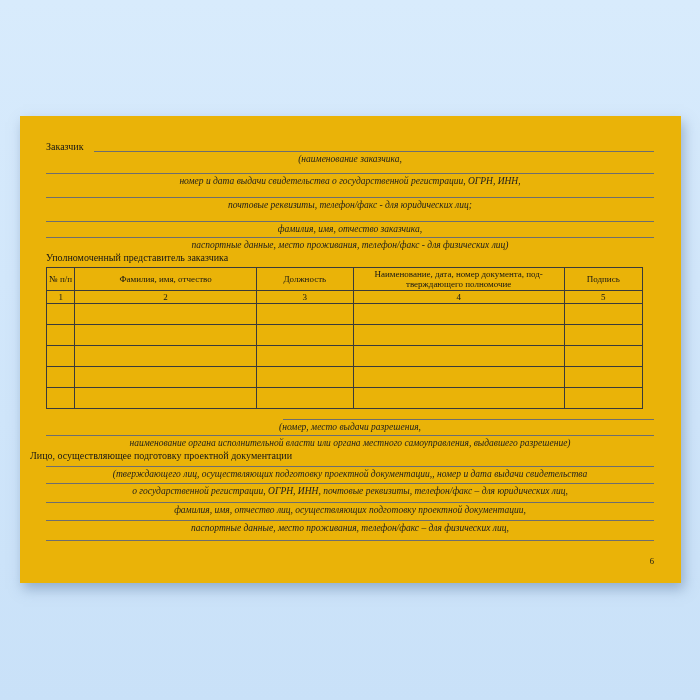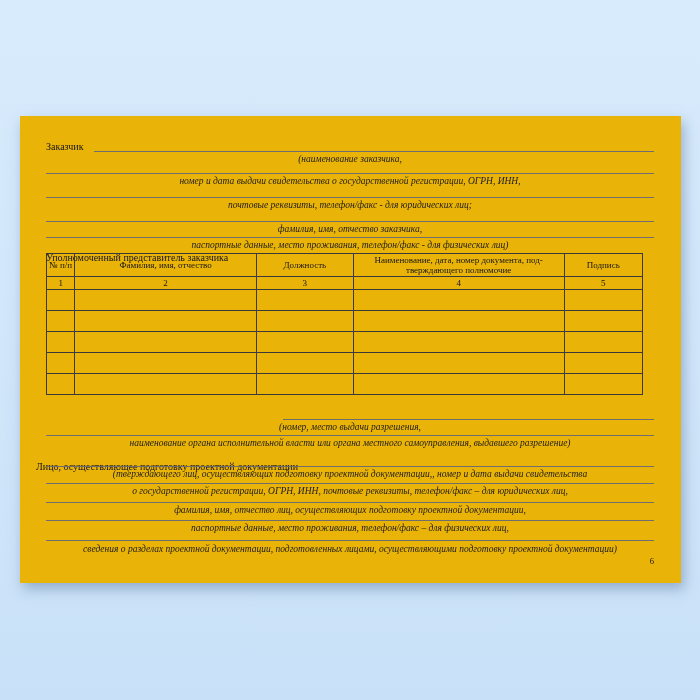--- a/index.html
+++ b/index.html
@@ -21,21 +21,21 @@
   .bold-head{font-size:10px;line-height:11px;font-weight:normal;white-space:nowrap;}
   .cap{
     left:26px;right:27px;text-align:center;
     font-size:9.5px;line-height:11px;font-style:italic;color:#1c1c1c;
     white-space:nowrap;overflow:visible;
   }
   .rule{left:26px;right:27px;border-top:1px solid #6e6e6e;height:0;}
   .rule.partial1{left:74px;}
   .rule.partial2{left:263px;}
   table.rep{
-    position:absolute;left:26px;top:137px;width:597px;
+    position:absolute;left:26px;top:151px;width:597px;
     border-collapse:collapse;table-layout:fixed;
   }
   table.rep th,table.rep td{
     border:1px solid #3a3a3a;
     font-weight:normal;
     font-size:9px;line-height:10px;
     text-align:center;vertical-align:middle;
     padding:1px 2px;overflow:hidden;
   }
   table.rep th{white-space:pre-line;height:18px;}
@@ -129,31 +129,30 @@
         </tr>
       </tbody>
   </table>
 
   <div class="abs rule partial2" style="top:303px;"></div>
   <div class="abs cap" style="top:306px;">(номер, место выдачи разрешения,</div>
 
   <div class="abs rule" style="top:319px;"></div>
   <div class="abs cap" style="top:322px;">наименование органа исполнительной власти или органа местного самоуправления, выдавшего разрешение)</div>
 
-  <div class="abs bold-head" style="left:16px;top:334px;margin-top:11px;">Лицо, осуществляющее подготовку проектной документации</div>
+  <div class="abs bold-head" style="left:10px;top:334px;">Лицо, осуществляющее подготовку проектной документации</div>
 
   <div class="abs rule" style="top:350px;"></div>
   <div class="abs cap" style="top:353px;">(тверждающего лиц, осуществляющих подготовку проектной документации,, номер и дата выдачи свидетельства</div>
 
   <div class="abs rule" style="top:367px;"></div>
   <div class="abs cap" style="top:370px;">о государственной регистрации, ОГРН, ИНН, почтовые реквизиты, телефон/факс – для юридических лиц,</div>
 
   <div class="abs rule" style="top:386px;"></div>
   <div class="abs cap" style="top:389px;">фамилия, имя, отчество  лиц, осуществляющих подготовку проектной документации,</div>
 
   <div class="abs rule" style="top:404px;"></div>
   <div class="abs cap" style="top:407px;">паспортные данные, место проживания, телефон/факс – для  физических лиц,</div>
 
   <div class="abs rule" style="top:424px;"></div>
-  <div class="abs cap" style="top:428px;">сведения о разделах  проектной документации, подготовленных лицами, осуществляющими подготовку проектной документации)</div>
 
   <div class="abs pagenum" style="top:441px;">6</div>
 </div>
 
 </body></html>

